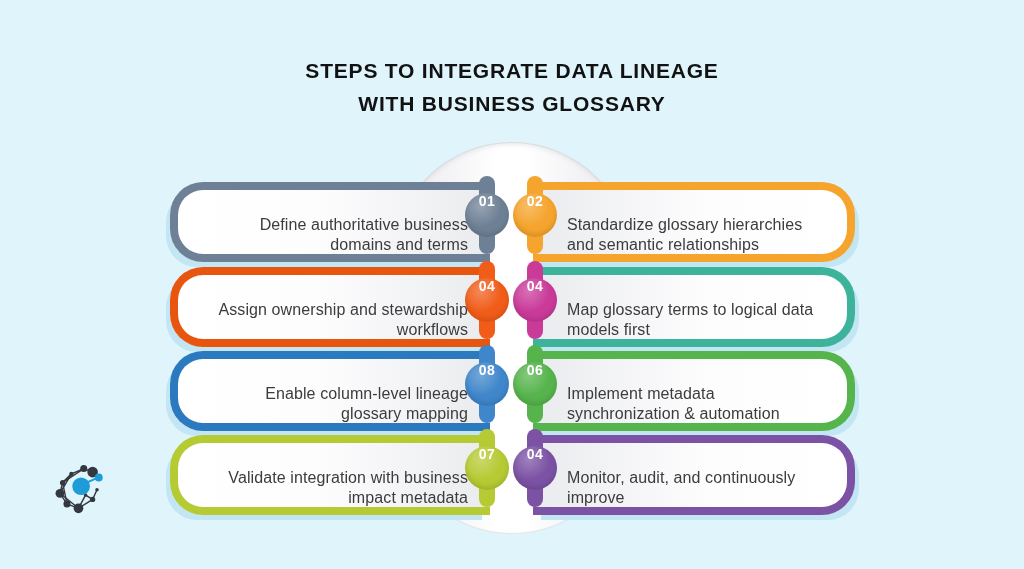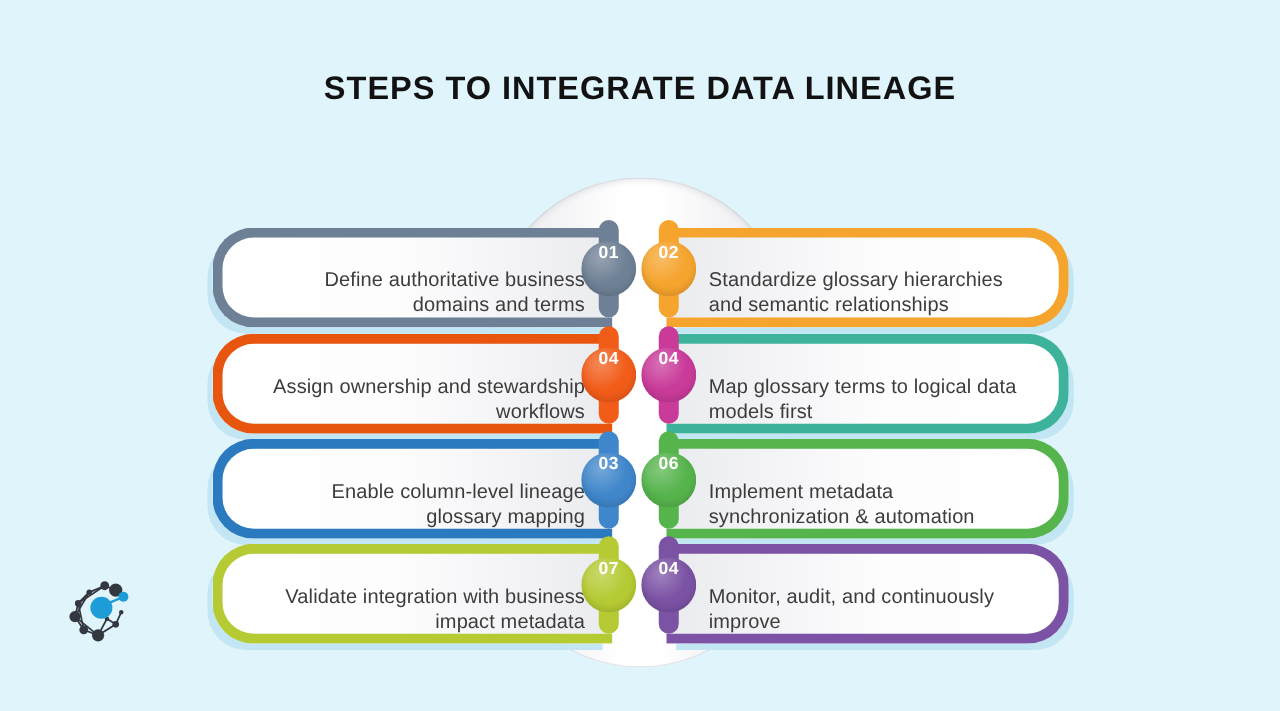--- a/index.html
+++ b/index.html
@@ -11,21 +11,21 @@
   }
   .canvas { position: absolute; inset: 0; width: 1024px; height: 569px; }
 
   
   .title {
     position: absolute;
     top: 54px; left: 0; width: 1024px;
     text-align: center;
     color: #121212;
     font-weight: bold;
-    font-size: 26px;
+    font-size: 21px;
     line-height: 33px;
     letter-spacing: 0.8px;
   }
 
   
   .capsule {
     position: absolute;
     left: 392px; top: 142px;
     width: 240px; height: 392px;
     border-radius: 120px;
@@ -99,20 +99,21 @@
   .logo { position: absolute; left: 52px; top: 458px; width: 60px; height: 60px; }
   .logo svg { width: 100%; height: 100%; }
 </style>
 </head>
 <body style="background: rgb(224, 244, 252);">
 
 <div class="canvas">
 
   <div class="title">
     <div>STEPS TO INTEGRATE DATA LINEAGE</div>
+    <div>WITH BUSINESS GLOSSARY</div>
   </div>
 
   <div class="capsule"></div>
 
   <div class="step r0" style="--pill: #6e8095; --accent: #6e8095;">
     <div class="pill left">
       <div class="pill-text">Define authoritative business domains and terms</div>
     </div>
     <div class="bar left"></div>
     <div class="badge left">
@@ -149,21 +150,21 @@
       <span>04</span>
     </div>
   </div>
 
   <div class="step r2" style="--pill: #2b7abf; --accent: #3f86ca;">
     <div class="pill left">
       <div class="pill-text">Enable column-level lineage glossary mapping</div>
     </div>
     <div class="bar left"></div>
     <div class="badge left">
-      <span>03</span>
+      <span>08</span>
     </div>
   </div>
 
   <div class="step r2" style="--pill: #56b44c; --accent: #56b44c;">
     <div class="pill right">
       <div class="pill-text">Implement metadata synchronization &amp; automation</div>
     </div>
     <div class="bar right"></div>
     <div class="badge right">
       <span>06</span>

